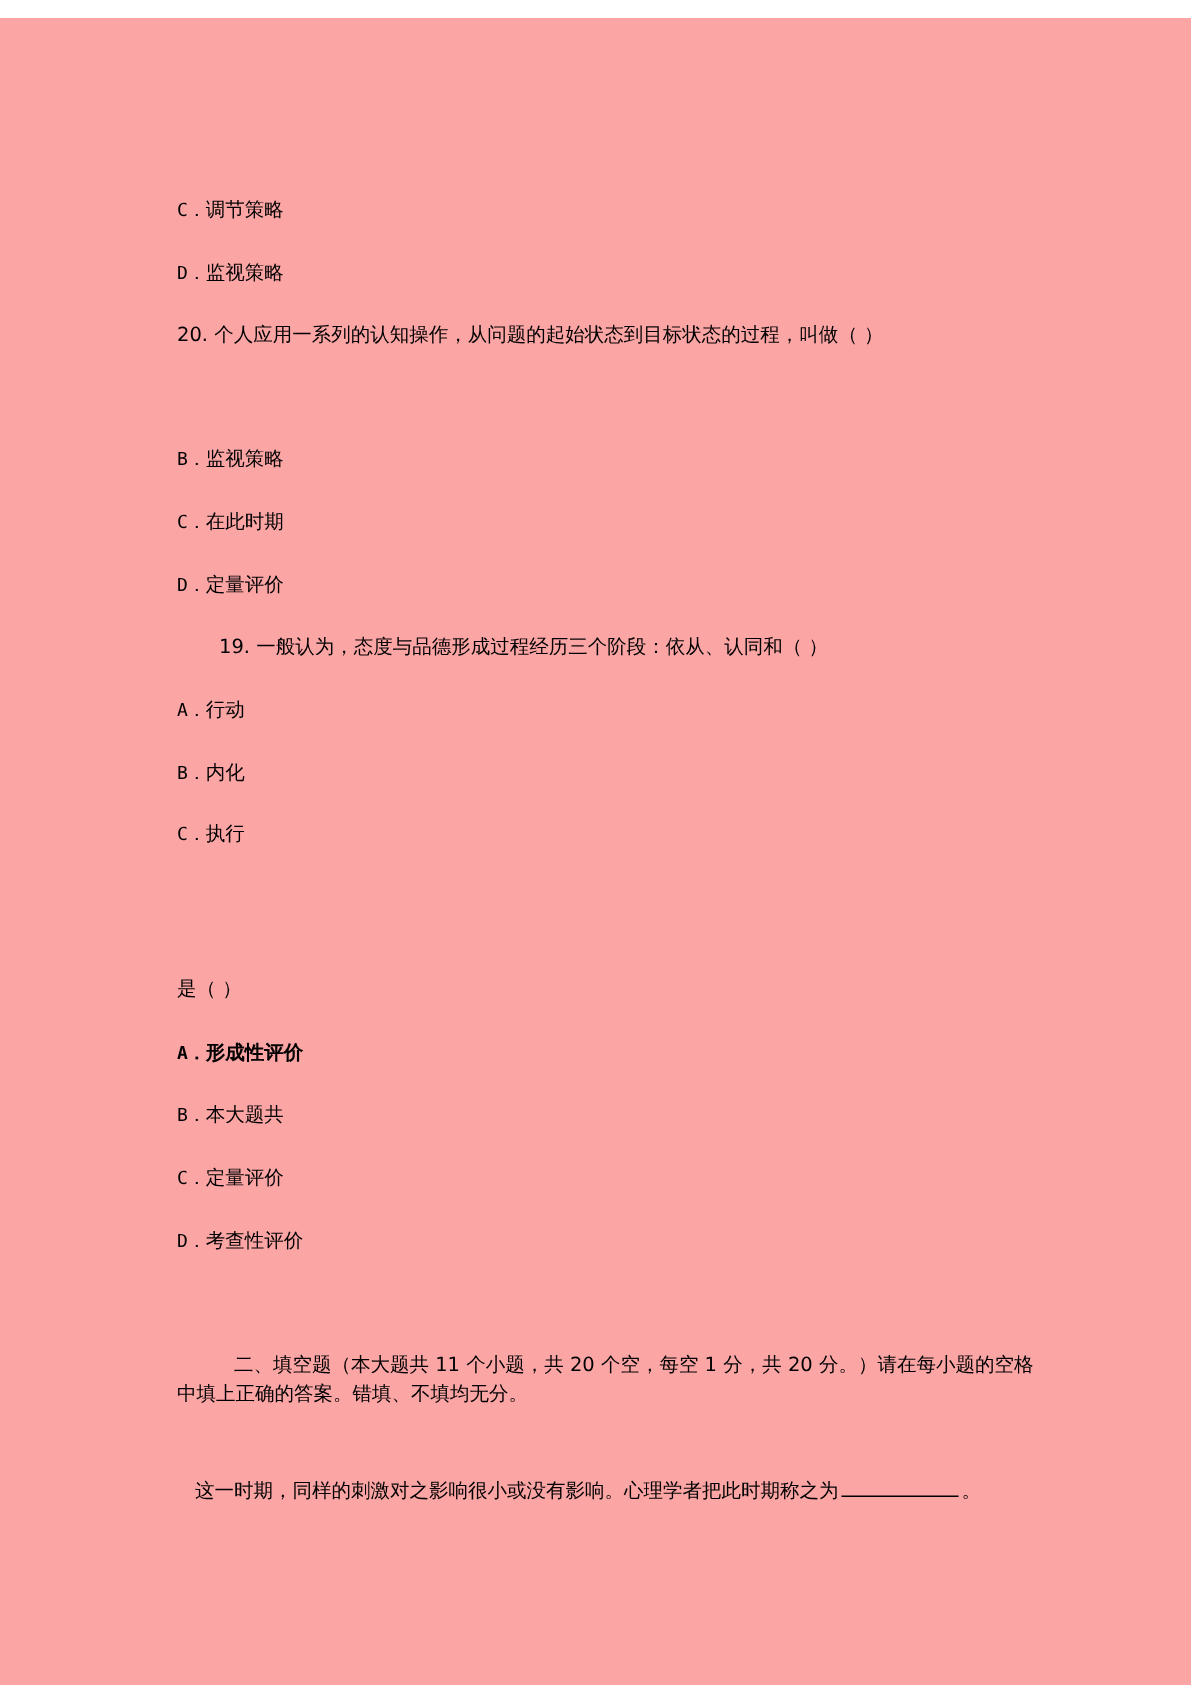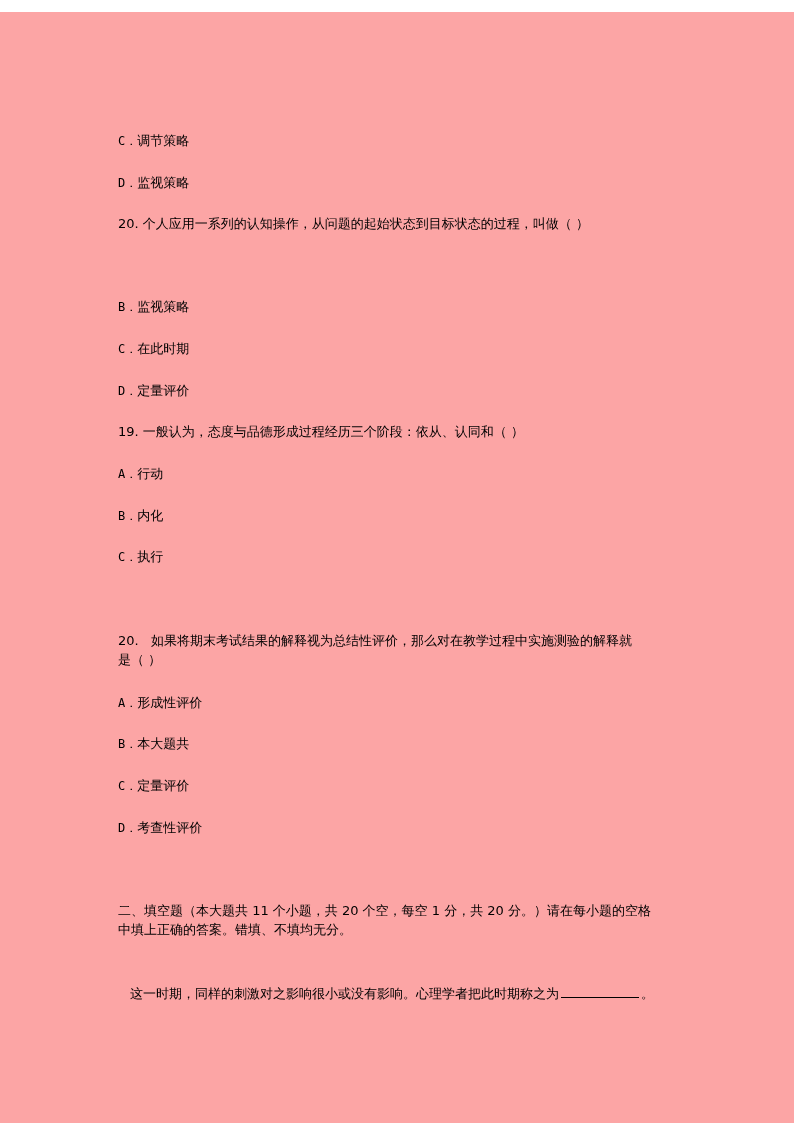--- a/index.html
+++ b/index.html
@@ -63,54 +63,51 @@
   <div class="line" style="top:285px;">
     <span class="opt-letter">B．</span><span>监视策略</span>
   </div>
   <div class="line" style="top:327px;">
     <span class="opt-letter">C．</span><span>在此时期</span>
   </div>
   <div class="line" style="top:369px;">
     <span class="opt-letter">D．</span><span>定量评价</span>
   </div>
 
-  <div class="line" style="top:410px;">
+  <div class="line" style="top:410px;margin-left:28px;">
     <span>19.</span>
     <span>一般认为，态度与品德形成过程经历三个阶段：依从、认同和（  ）</span>
   </div>
   <div class="line" style="top:452px;">
     <span class="opt-letter">A．</span><span>行动</span>
   </div>
   <div class="line" style="top:494px;">
     <span class="opt-letter">B．</span><span>内化</span>
   </div>
   <div class="line" style="top:535px;">
     <span class="opt-letter">C．</span><span>执行</span>
   </div>
 
-  <div class="line" style="top:619px;">
-    <span>20.</span>&nbsp;&nbsp;&nbsp;<span>如果将期末考试结果的解释视为总结性评价，那么对在教学过程中实施测验的解释就</span>
-  </div>
   <div class="line" style="top:638px;">
     <span>是（  ）</span>
   </div>
-  <div class="line" style="top:681px;">
+  <div class="line" style="top:681px;font-weight:bold;">
     <span class="opt-letter">A．</span><span>形成性评价</span>
   </div>
   <div class="line" style="top:722px;">
     <span class="opt-letter">B．</span><span>本大题共</span>
   </div>
   <div class="line" style="top:764px;">
     <span class="opt-letter">C．</span><span>定量评价</span>
   </div>
   <div class="line" style="top:806px;">
     <span class="opt-letter">D．</span><span>考查性评价</span>
   </div>
 
 
-  <div class="line" style="top:889px;">二、填空题（本大题共 11 个小题，共 20 个空，每空 1 分，共 20 分。）请在每小题的空格</div>
+  <div class="line" style="top:889px;margin-left:38px;">二、填空题（本大题共 11 个小题，共 20 个空，每空 1 分，共 20 分。）请在每小题的空格</div>
   <div class="line" style="top:908px;">中填上正确的答案。错填、不填均无分。</div>
 
   <div class="line" style="top:971px;margin-left:12px;">
     <span>这一时期，同样的刺激对之影响很小或没有影响。心理学者把此时期称之为</span><span class="blank"></span><span>。</span>
   </div>
 
 </div>
 
 </body></html>

